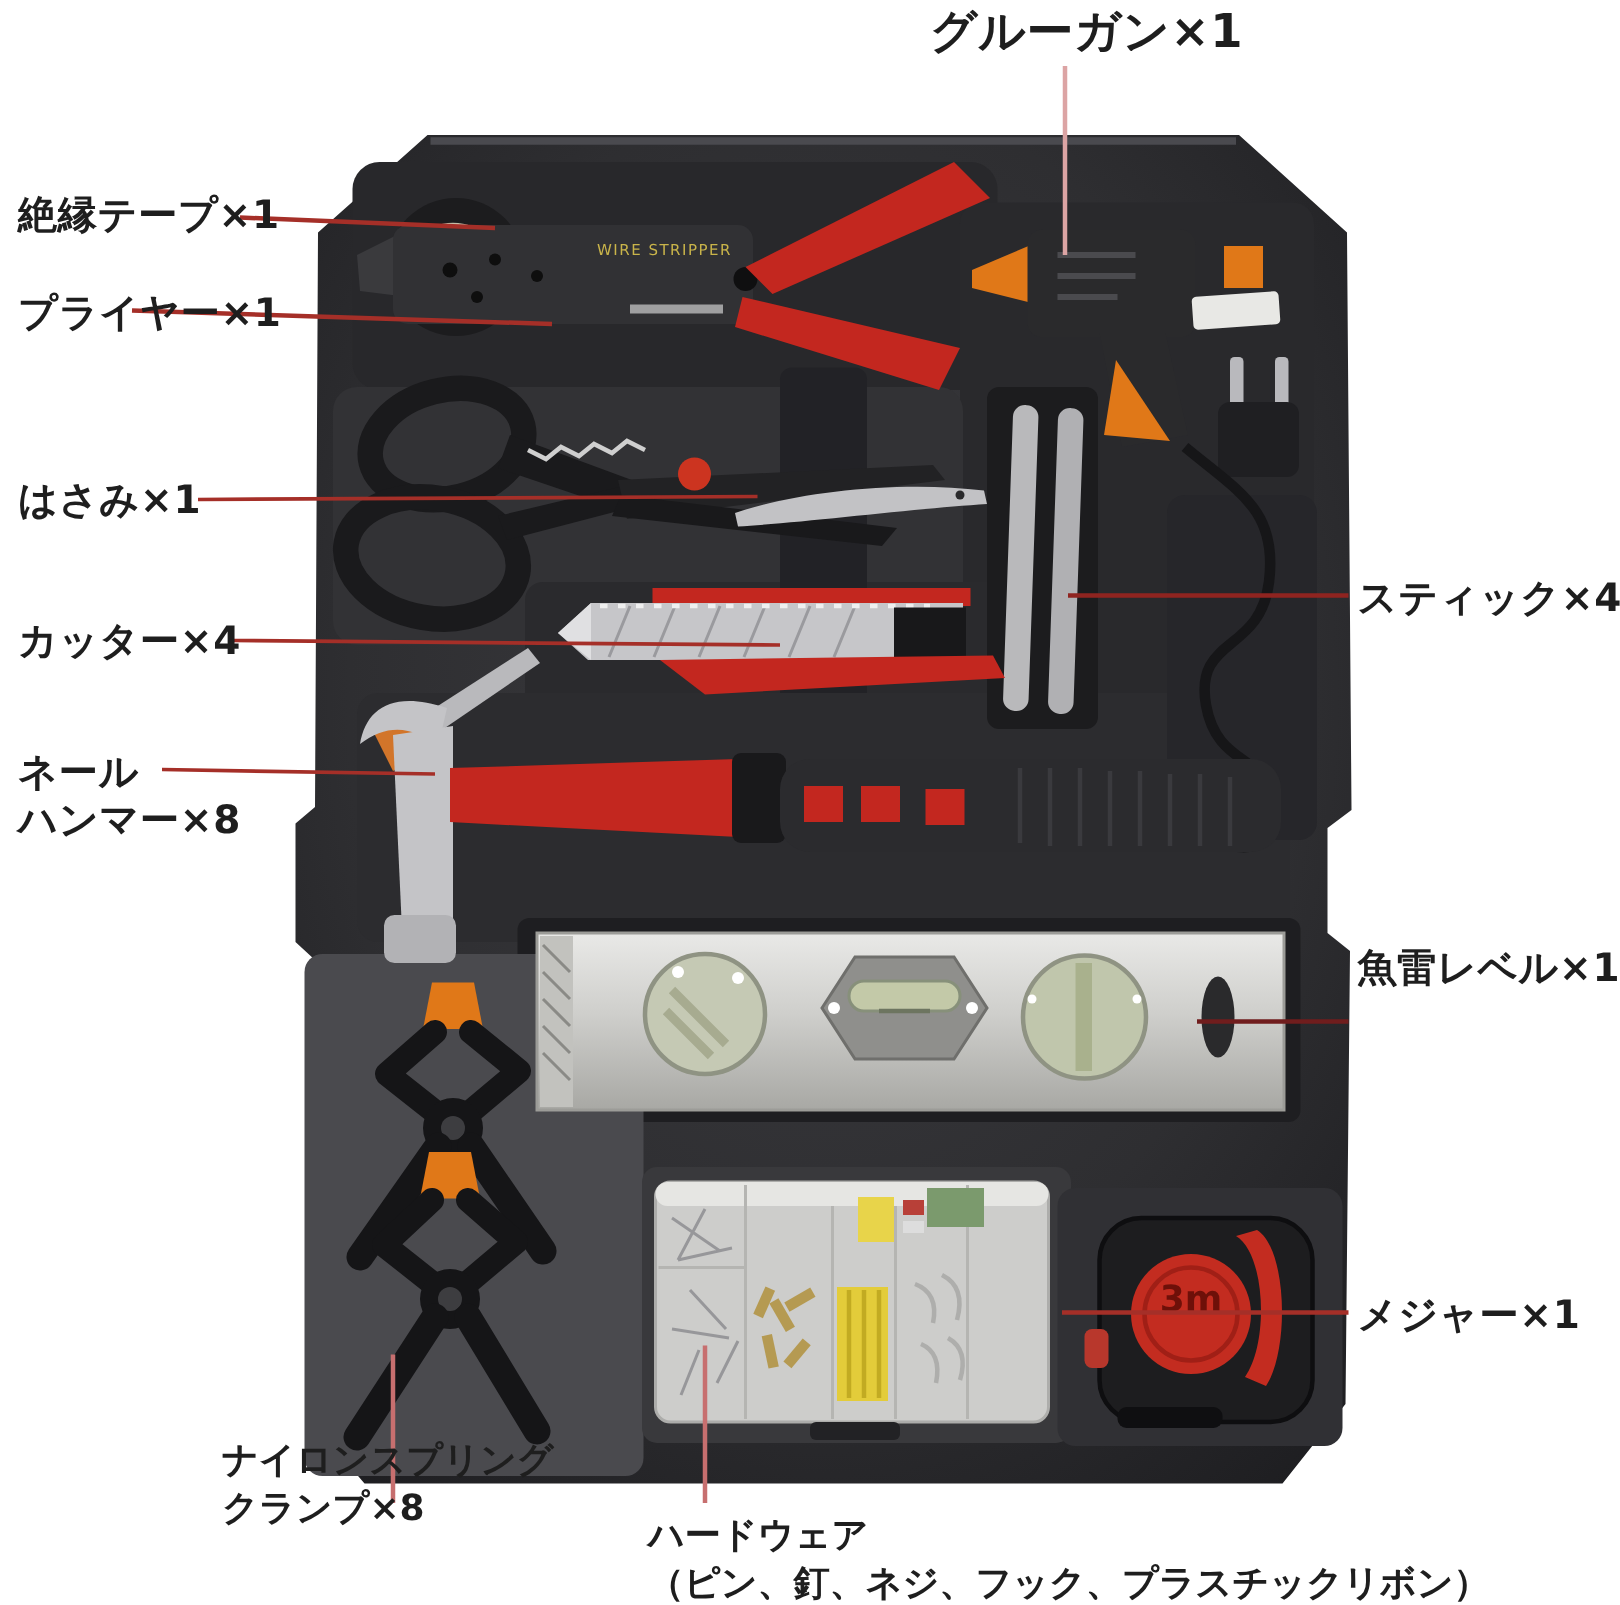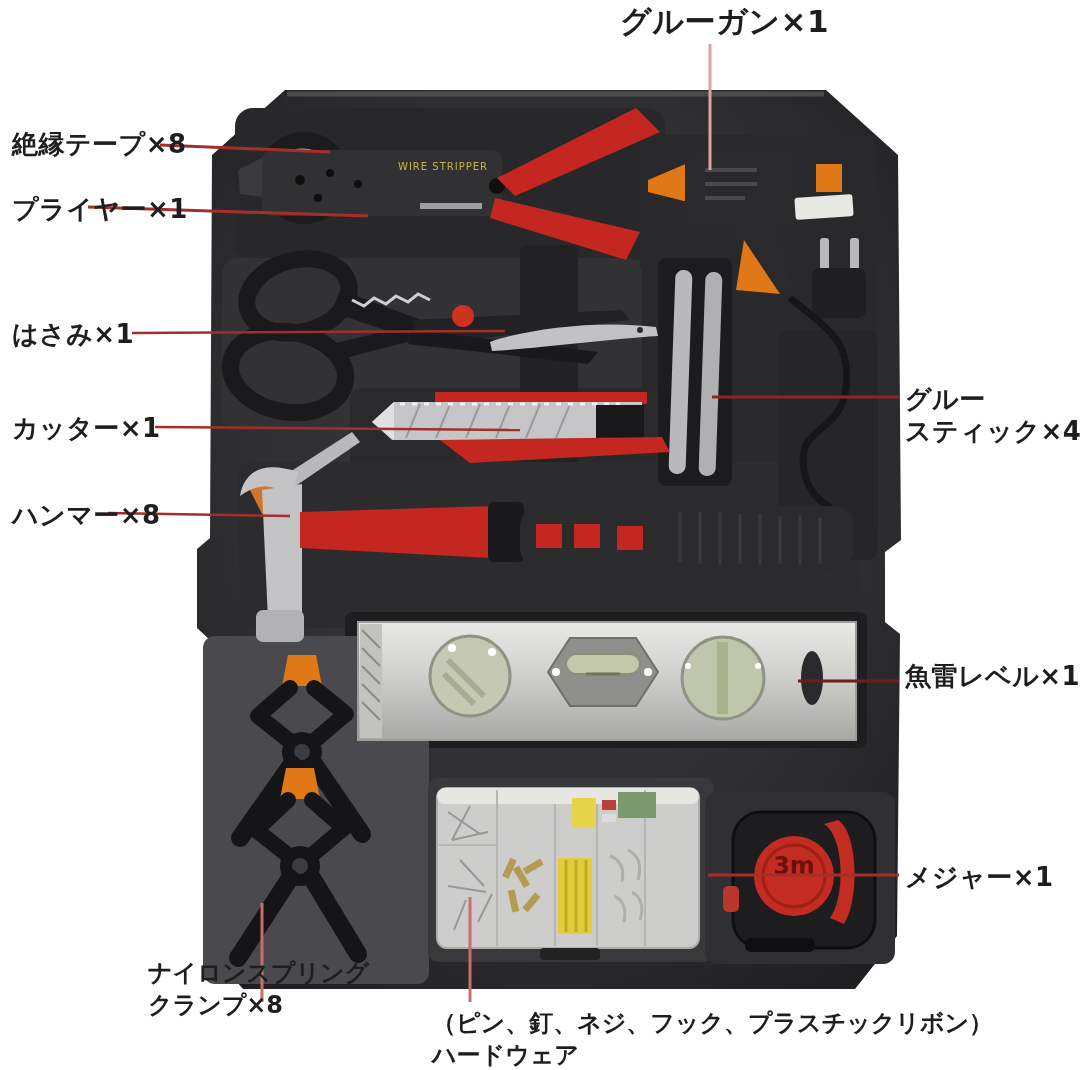--- a/index.html
+++ b/index.html
@@ -211,46 +211,46 @@
     <line x1="712" y1="397" x2="899" y2="397" stroke="#8f2420" stroke-width="3"></line>
     <line x1="798" y1="681" x2="899" y2="681" stroke="#701d1d" stroke-width="3"></line>
     <line x1="708" y1="875" x2="899" y2="875" stroke="#a52f28" stroke-width="3"></line>
     <line x1="262" y1="903" x2="262" y2="1002" stroke="#c76f6f" stroke-width="3"></line>
     <line x1="470" y1="897" x2="470" y2="1002" stroke="#c76f6f" stroke-width="3"></line>
   </g>
 </svg>
 
   <div class="label top" style="left:620px;top:5px;">グルーガン×1</div>
 
-  <div class="label" style="left:12px;top:128px;">絶縁テープ×8</div>
+  <div class="label" style="left:12px;top:128px;">絶縁テープ×1</div>
 
   <div class="label" style="left:12px;top:193px;">
     <div>プライヤー×1</div>
   </div>
 
   <div class="label" style="left:12px;top:318px;">はさみ×1</div>
 
-  <div class="label" style="left:12px;top:412px;">カッター×1</div>
+  <div class="label" style="left:12px;top:412px;">カッター×4</div>
 
   <div class="label" style="left:12px;top:499px;">
+    <div>ネール</div>
     <div>ハンマー×8</div>
   </div>
 
   <div class="label" style="left:905px;top:383px;">
-    <div>グルー</div>
     <div>スティック×4</div>
   </div>
 
-  <div class="label" style="left:905px;top:660px;">魚雷レベル×1</div>
+  <div class="label" style="left:905px;top:630px;">魚雷レベル×1</div>
 
   <div class="label" style="left:905px;top:861px;">メジャー×1</div>
 
   <div class="label small" style="left:148px;top:957px;">
     <div>ナイロンスプリング</div>
     <div>クランプ×8</div>
   </div>
 
   <div class="label small" style="left:432px;top:1007px;">
+    <div>ハードウェア</div>
     <div>（ピン、釘、ネジ、フック、プラスチックリボン）</div>
-    <div>ハードウェア</div>
   </div>
 
 </div>
 
 </body></html>

